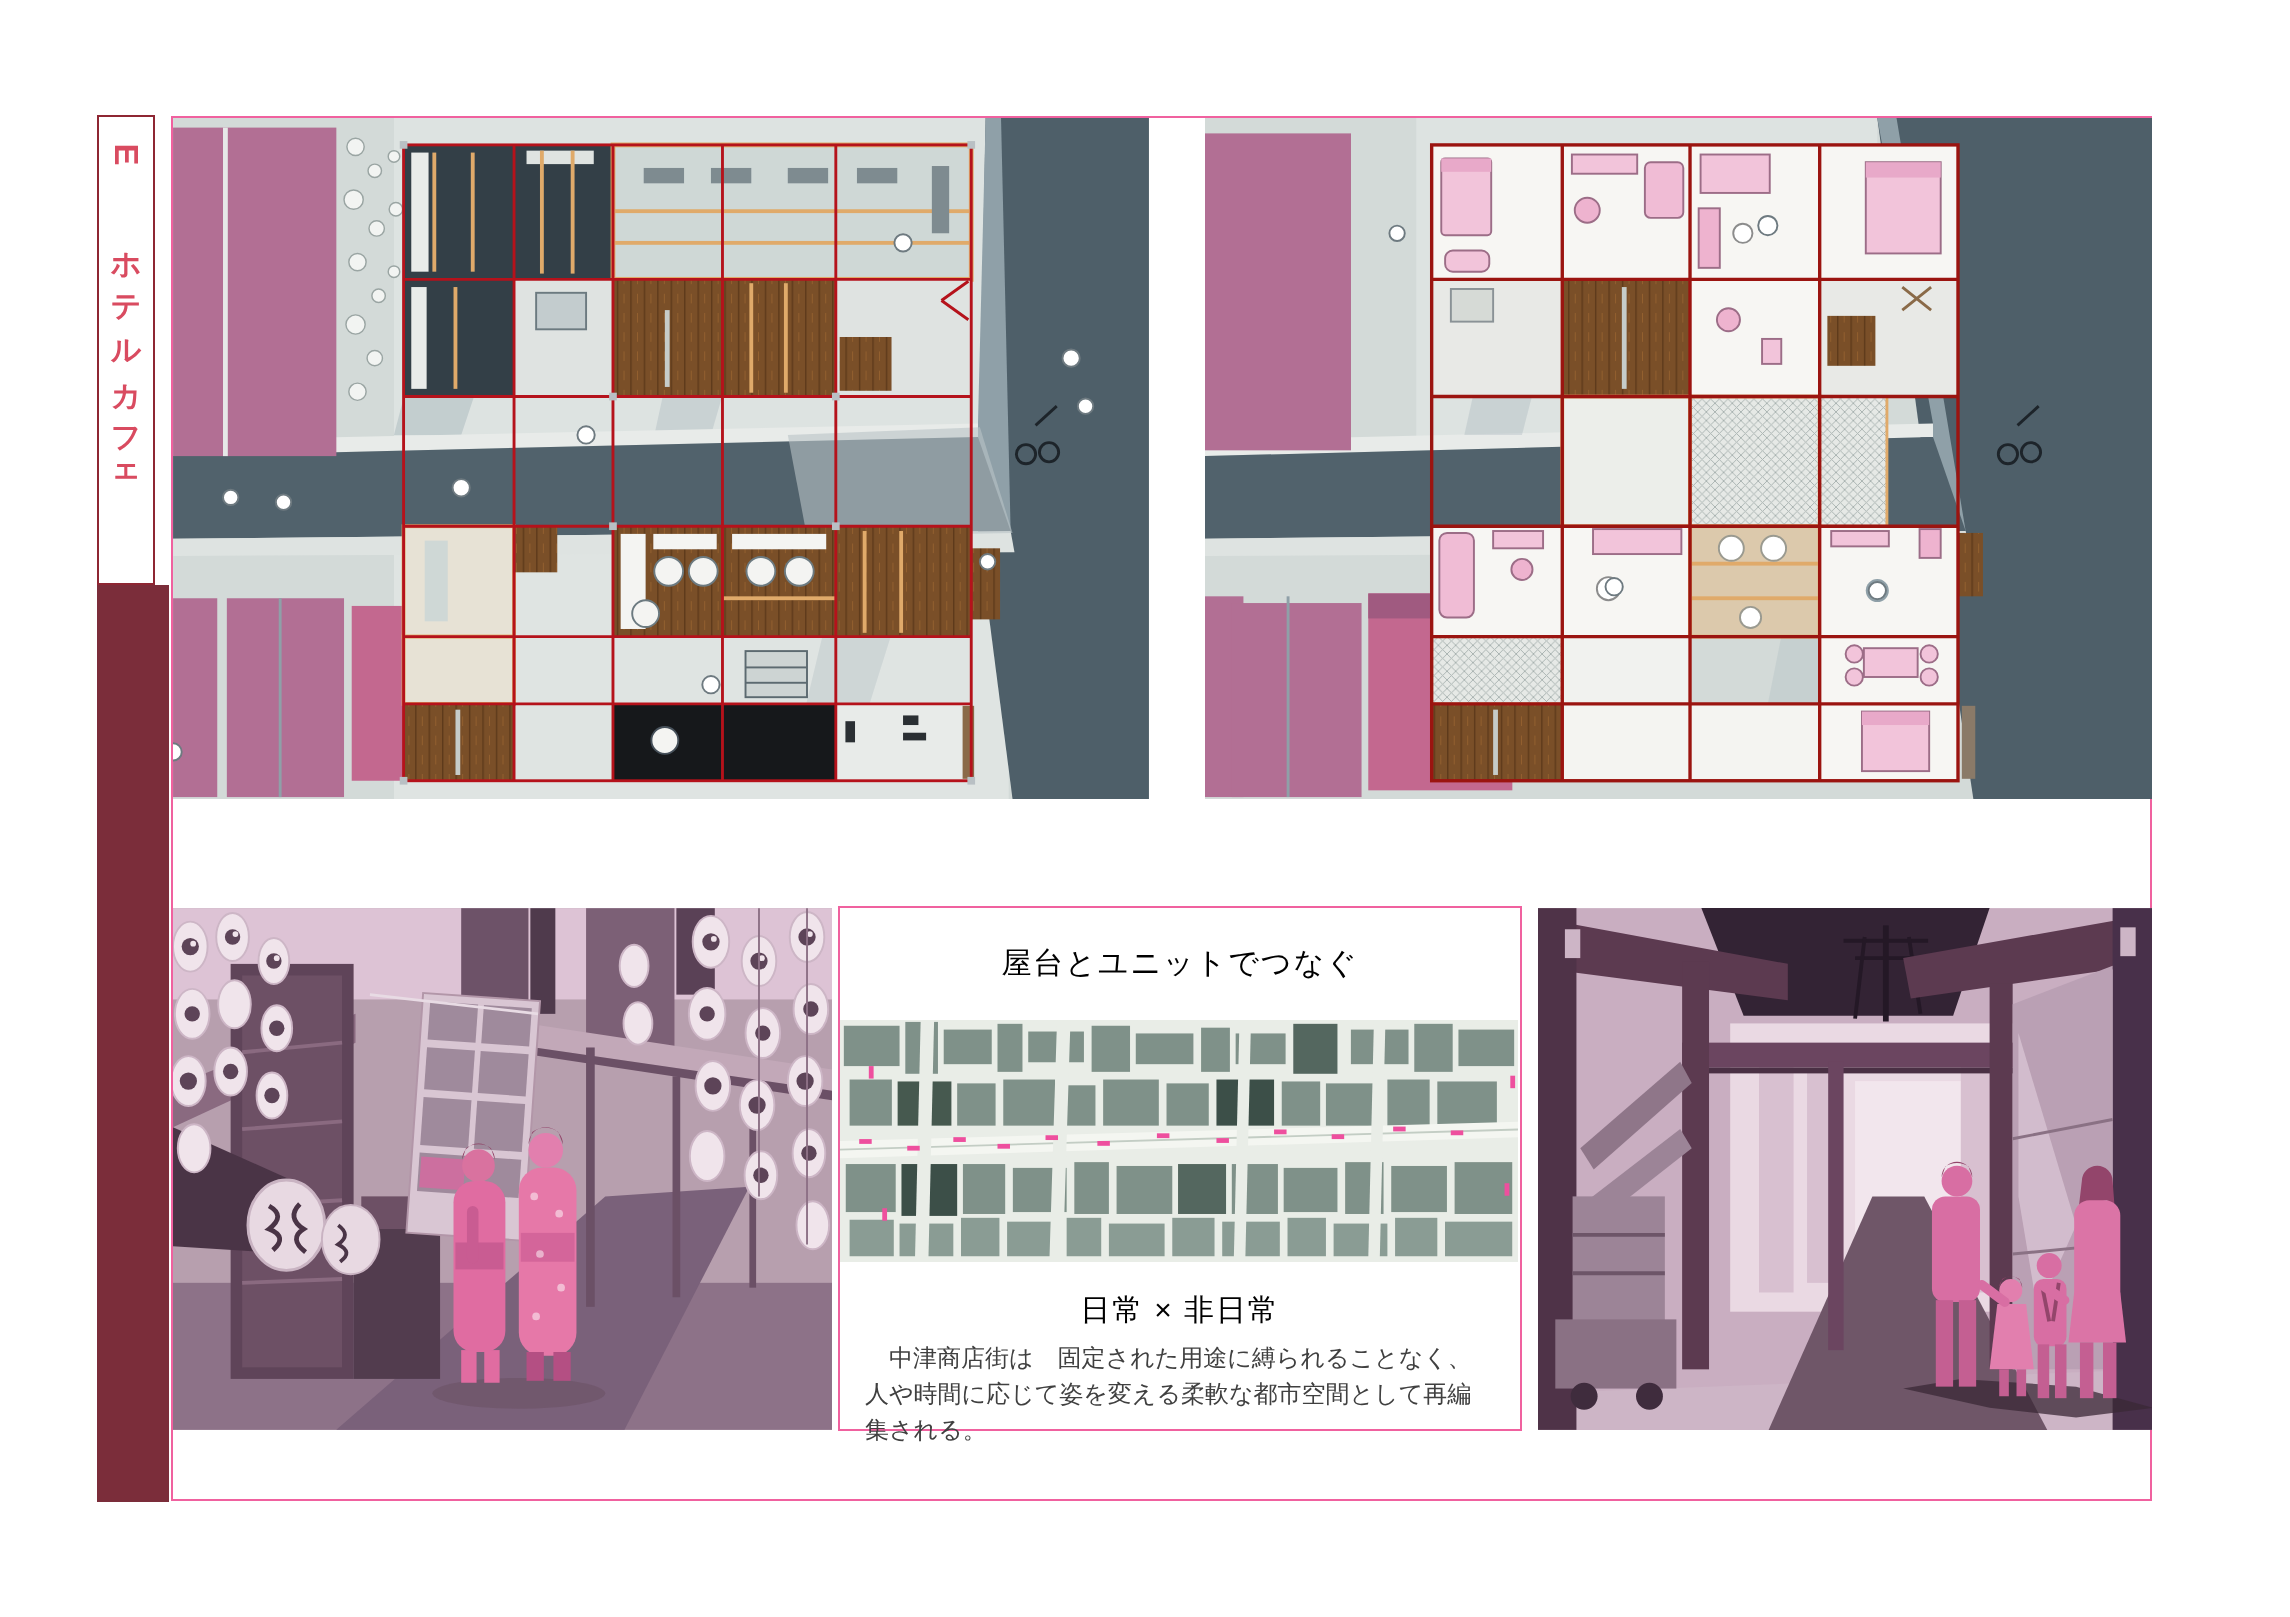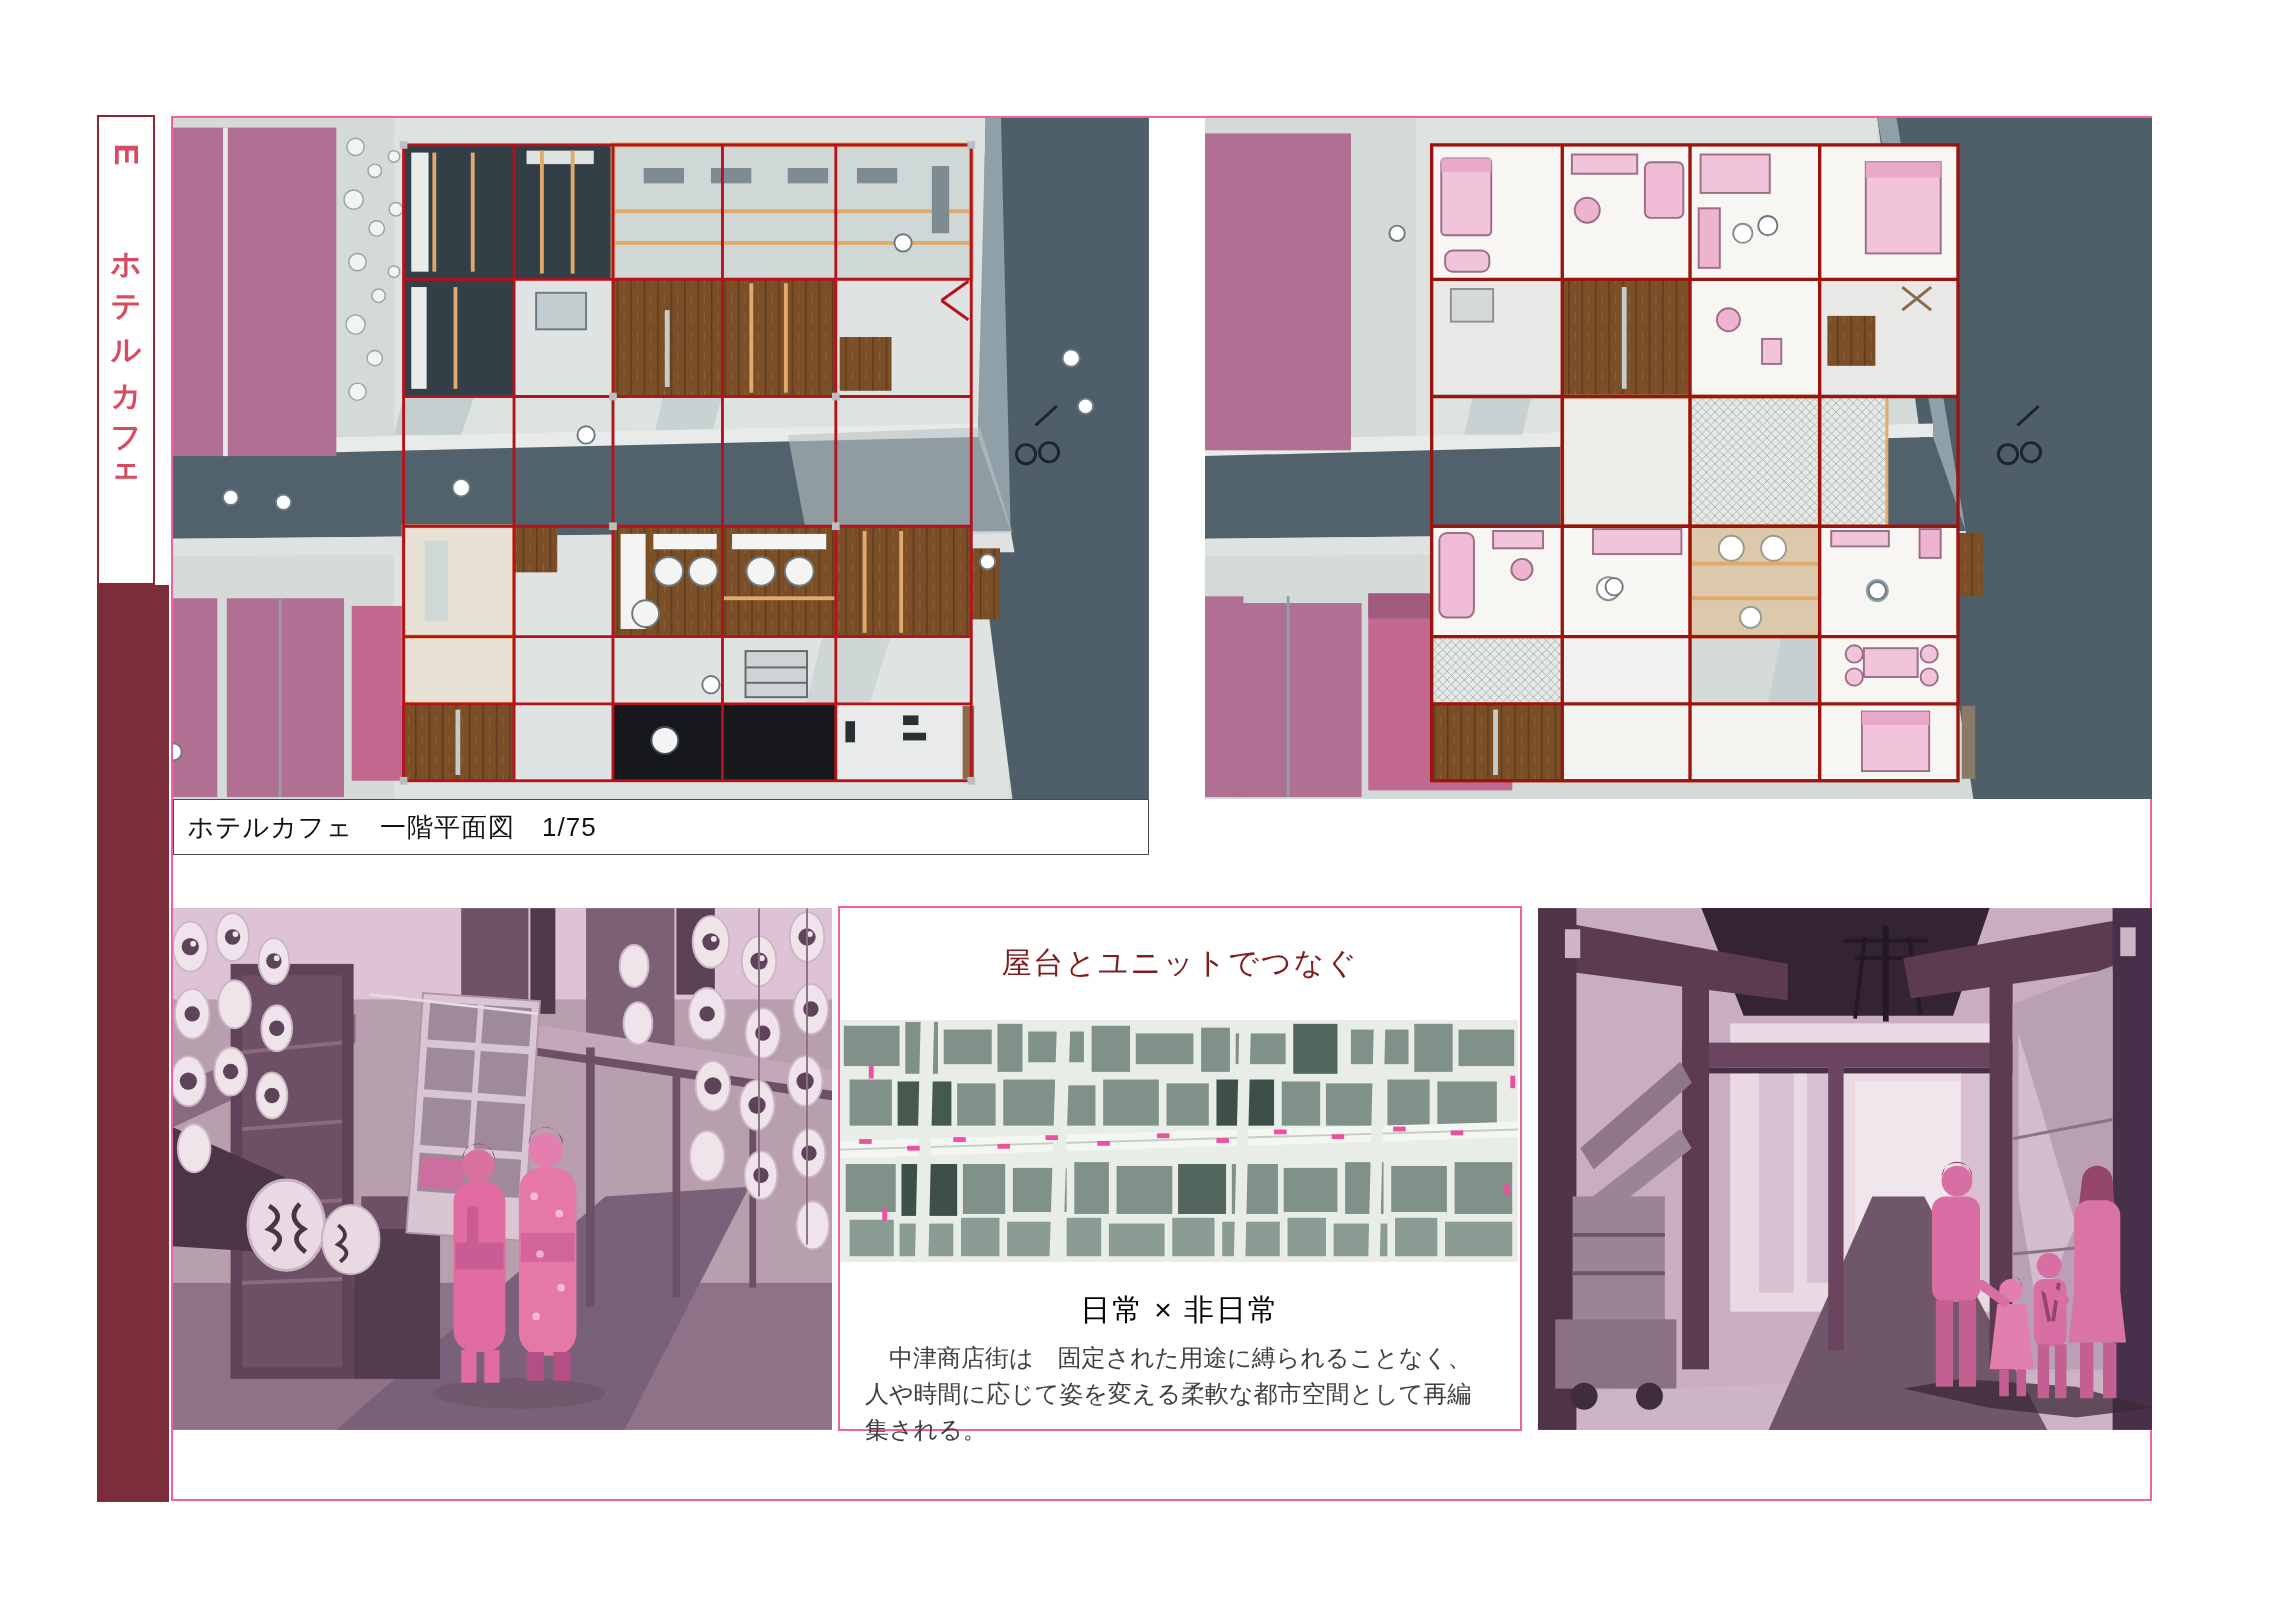--- a/index.html
+++ b/index.html
@@ -21,21 +21,21 @@
   .caption-box{height:56px;background:#fff;border:1px solid #4a4a4a;box-sizing:border-box;
                display:flex;align-items:center;padding-left:13.4px;font-size:26px;color:#111;letter-spacing:1px;}
   .cap1{left:173px;top:799px;width:976px;}
   .cap2{left:1205px;top:799px;width:947px;}
   
   .photo-left{left:173px;top:908px;width:659px;height:522px;}
   .photo-right{left:1538px;top:908px;width:614px;height:522px;}
   .concept-panel{left:838px;top:906px;width:684px;height:525px;background:#fff;
                  border:2.9px solid #f0619f;box-sizing:border-box;}
   .concept-title{position:absolute;top:35px;left:0;width:100%;text-align:center;
-                 font-size:30px;color:#7f1d1d;letter-spacing:1.9px;}
+                 font-size:30px;color:#000000;letter-spacing:1.9px;}
   .concept-map{position:absolute;top:112px;left:0;width:678px;height:242px;}
   .concept-subtitle{position:absolute;top:382px;left:0;width:100%;text-align:center;
                     font-size:30px;color:#000;letter-spacing:1.9px;}
   .concept-body{position:absolute;top:434px;left:25px;width:630px;
                 font-family:Liberation Mono, monospace;
                 font-size:24px;line-height:1.5;color:#404040;text-indent:1em;}
   svg{display:block;}
 </style>
 </head>
 <body>
@@ -219,23 +219,20 @@
           <circle cx="848" cy="462" r="8"></circle>
       <circle cx="760" cy="130" r="9"></circle>
     </g>
 
     <g stroke="#1d242a" stroke-width="3" fill="none">
       <circle cx="888" cy="350" r="10"></circle>
           <circle cx="912" cy="348" r="10"></circle>
       <line x1="898" y1="320" x2="920" y2="300"></line>
     </g>
   </svg>
-  </div>
-  <div class="abs caption-box cap1">
-    <span>ホテルカフェ　一階平面図　1/75</span>
   </div>
 
   <div class="abs plan2">
   <svg viewBox="0 0 986 709" width="947" height="681">
     <defs>
       <pattern id="wood2" width="14" height="20" patternUnits="userSpaceOnUse">
         <rect width="14" height="20" fill="#7a4f28"></rect>
         <rect x="0" y="0" width="1.5" height="20" fill="#5e3a1b"></rect>
         <rect x="7" y="3" width="1" height="10" fill="#93602f"></rect>
       </pattern>

